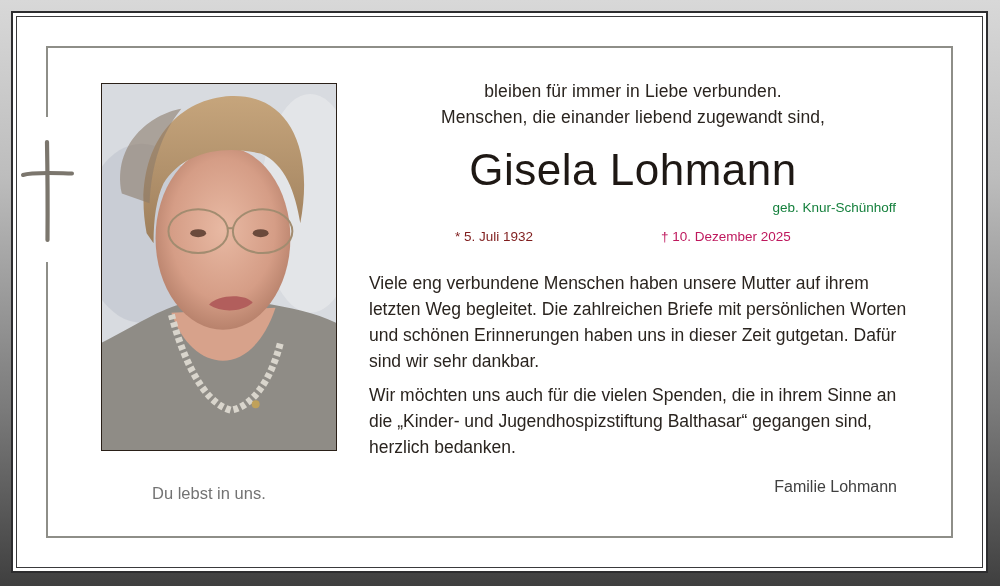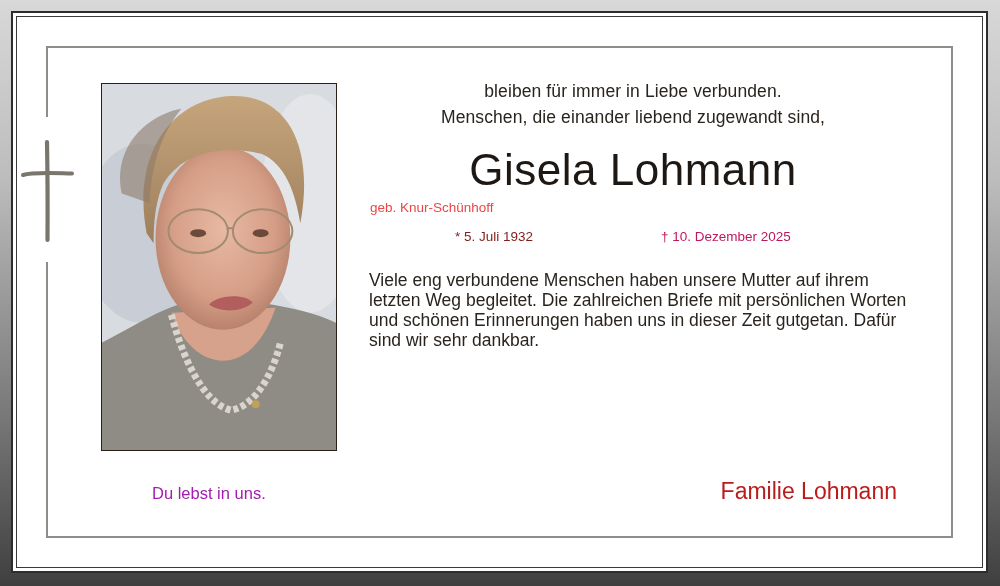--- a/index.html
+++ b/index.html
@@ -74,56 +74,56 @@
     text-align: center;
     font-size: 44px;
     font-weight: 400;
     color: #1e1814;
     letter-spacing: 0.5px;
   }
   .maiden {
     position: absolute;
     left: 370px; top: 200px;
     width: 526px;
-    text-align: left;
+    text-align: right;
     font-size: 13.5px;
-    color: #ef4444;
+    color: #15803d;
   }
   .birth {
     position: absolute;
     left: 455px; top: 229px;
     font-size: 13.5px;
     color: #7f1d1d;
   }
   .death {
     position: absolute;
     left: 661px; top: 229px;
     font-size: 13.5px;
     color: #be185d;
   }
   .body-text {
     position: absolute;
     left: 369px; top: 270px;
     width: 540px;
     font-size: 17.5px;
-    line-height: 20px;
+    line-height: 26px;
     color: #2a241f;
   }
   .body-text p { margin-bottom: 8px; }
   .motto {
     position: absolute;
     left: 152px; top: 484px;
     font-size: 16.5px;
-    color: #a21caf;
+    color: #737373;
   }
   .signature {
     position: absolute;
     right: 103px; top: 478px;
-    font-size: 23px;
-    color: #b91c1c;
+    font-size: 16px;
+    color: #404040;
   }
 </style>
 </head>
 <body>
 
 <div class="outer-frame"></div>
 <div class="inner-frame"></div>
 <div class="frame-gap"></div>
 
 <div class="cross">
@@ -170,16 +170,17 @@
   <div>Menschen, die einander liebend zugewandt sind,</div>
 </div>
 
 <div class="name">Gisela Lohmann</div>
 <div class="maiden">geb. Knur-Schünhoff</div>
 <div class="birth">* 5. Juli 1932</div>
 <div class="death">† 10. Dezember 2025</div>
 
 <div class="body-text">
   <p>Viele eng verbundene Menschen haben unsere Mutter auf ihrem letzten Weg begleitet. Die zahlreichen Briefe mit persönlichen Worten und schönen Erinnerungen haben uns in dieser Zeit gutgetan. Dafür sind wir sehr dankbar.</p>
+  <p>Wir möchten uns auch für die vielen Spenden, die in ihrem Sinne an die „Kinder- und Jugendhospizstiftung Balthasar“ gegangen sind, herzlich bedanken.</p>
 </div>
 
 <div class="motto">Du lebst in uns.</div>
 <div class="signature">Familie Lohmann</div>
 
 </body></html>

